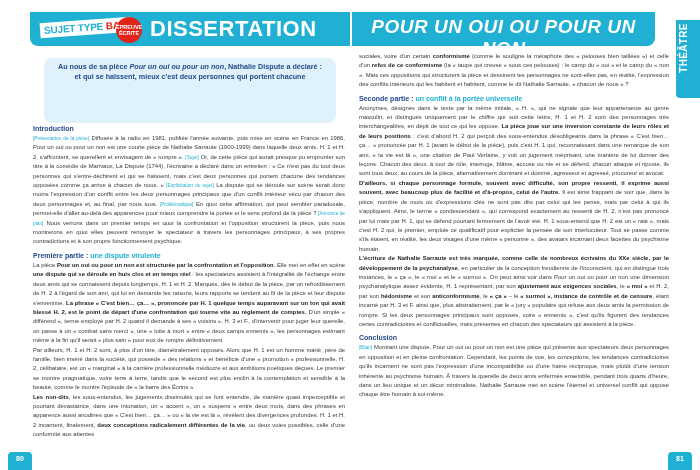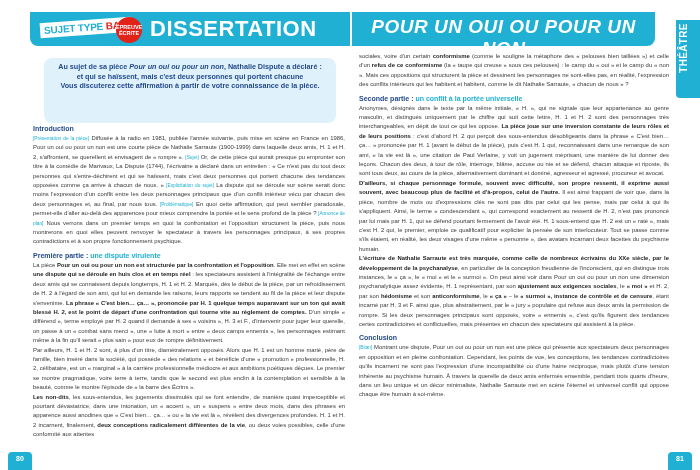--- a/index.html
+++ b/index.html
@@ -51,23 +51,22 @@
   <span>ÉCRITE</span>
 </div>
 <div class="title-left">DISSERTATION</div>
 <div class="title-right">POUR UN OUI OU POUR UN NON</div>
 
 <div class="side-tab">
   <span>THÉÂTRE</span>
 </div>
 
 <div class="prompt-box">
-  <div><span>Au sujet de sa pièce </span><i>Pour un oui ou pour un non</i><span>, Nathalie Dispute a déclaré :</span></div>
-  <div>et qui se haïssent, mais c'est deux personnes qui portent chacune</div>
-  <div>Vous discuterez cette affirmation à partir de votre connaissance de la pièce.</div>
+  <div><span>Au nous de sa pièce </span><i>Pour un oui ou pour un non</i><span>, Nathalie Dispute a déclaré :</span></div>
+  <div>et qui se haïssent, mieux c'est deux personnes qui portent chacune</div>
 </div>
 
 <div class="col col-left">
   <div class="h-blue">Introduction</div>
   <p>
     <span class="lab">[Présentation de la pièce]</span><span> Diffusée à la radio en 1981, publiée l'année suivante, puis mise en scène en France en 1986, Pour un oui ou pour un non est une courte pièce de Nathalie Sarraute (1900-1999) dans laquelle deux amis, H. 1 et H. 2, s'affrontent, se querellent et envisagent de « rompre ».</span>
     <span class="lab">[Sujet]</span><span> Or, de cette pièce qui aurait presque pu emprunter son titre à la comédie de Marivaux, La Dispute (1744), l'écrivaine a déclaré dans un entretien : « Ce n'est pas du tout deux personnes qui s'entre-déchirent et qui se haïssent, mais c'est deux personnes qui portent chacune des tendances opposées comme ça arrive à chacun de nous. » </span><span class="lab">[Explicitation du sujet]</span><span> La dispute qui se déroule sur scène serait donc moins l'expression d'un conflit entre les deux personnages principaux que d'un conflit intérieur vécu par chacun des deux personnages et, au final, par nous tous. </span><span class="lab">[Problématique]</span><span> En quoi cette affirmation, qui peut sembler paradoxale, permet-elle d'aller au-delà des apparences pour mieux comprendre la portée et le sens profond de la pièce ? </span><span class="lab">[Annonce de plan]</span><span> Nous verrons dans un premier temps en quoi la confrontation et l'opposition structurent la pièce, puis nous montrerons en quoi elles peuvent renvoyer le spectateur à travers les personnages principaux, à ses propres contradictions et à son propre fonctionnement psychique.</span>
   </p>
   <div class="h-blue gap"><span>Première partie : </span><span class="h-cyan">une dispute virulente</span></div>
   <p><span>La pièce </span><b>Pour un oui ou pour un non est structurée par la confrontation et l'opposition</b><span>. Elle met en effet en scène </span><b>une dispute qui se déroule en huis clos et en temps réel</b><span> : les spectateurs assistent à l'intégralité de l'échange entre deux amis qui se connaissent depuis longtemps, H. 1 et H. 2. Marqués, dès le début de la pièce, par un refroidissement de H. 2 à l'égard de son ami, qui lui en demande les raisons, leurs rapports se tendent au fil de la pièce et leur dispute s'envenime. </span><b>La phrase « C'est bien… ça… », prononcée par H. 1 quelque temps auparavant sur un ton qui avait blessé H. 2, est le point de départ d'une confrontation qui tourne vite au règlement de comptes.</b><span> D'un simple « différend », terme employé par H. 2 quand il demande à ses « voisins », H. 3 et F., d'intervenir pour juger leur querelle, on passe à un « combat sans merci », une « lutte à mort » entre « deux camps ennemis », les personnages estimant même à la fin qu'il serait « plus sain » pour eux de rompre définitivement.</span></p>

